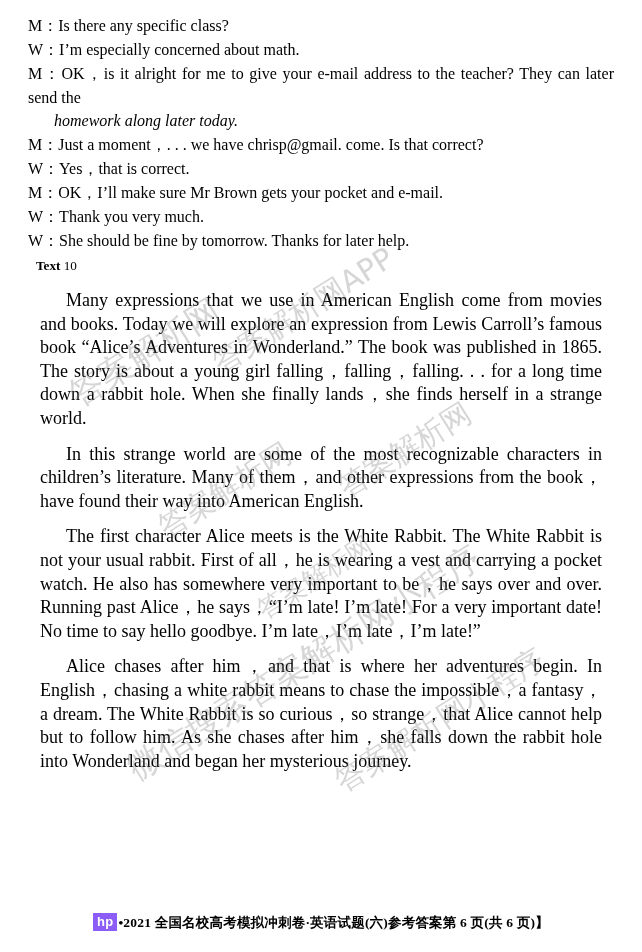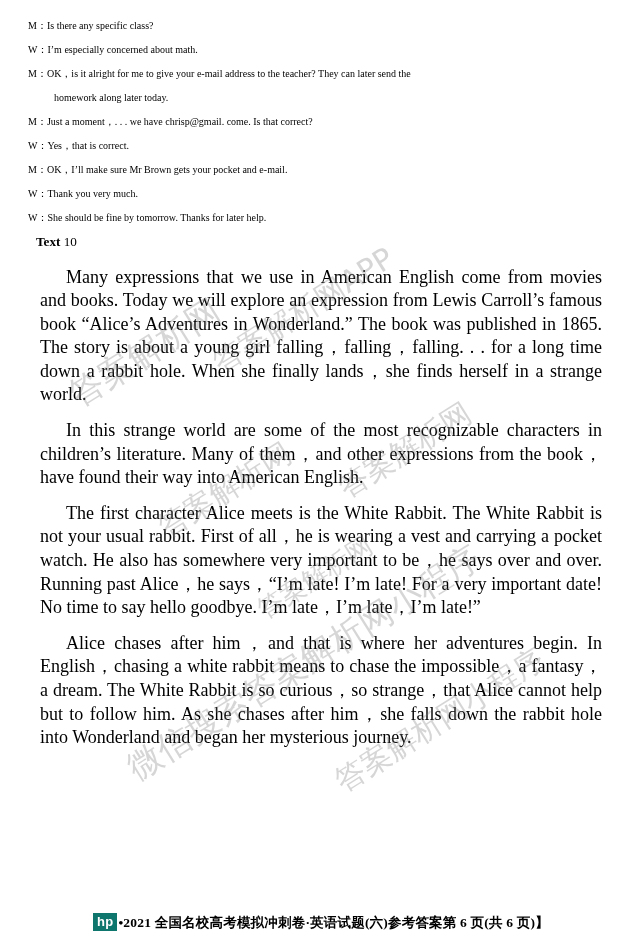--- a/index.html
+++ b/index.html
@@ -21,30 +21,31 @@
     height: 952px;
     box-sizing: border-box;
     padding: 14px 28px 0 28px;
   }
 
   
   .dialogue {
     margin: 0;
   }
   .d-line {
-    font-size: 10px;
+    font-size: 16px;
     line-height: 23.5px;
     text-align: justify;
     text-justify: inter-word;
     margin: 0 0 0.5px 0;
     white-space: normal;
   }
   .d-line .cont {
     display: block;
     padding-left: 26px;
+    font-style: italic;
   }
 
   
   .text-head {
     font-size: 13.2px;
     line-height: 23.5px;
     margin: 1px 0 0 8px;
   }
   .text-head .lbl {
     font-weight: bold;
@@ -85,21 +86,21 @@
     right: 0;
     bottom: 20px;
     text-align: center;
     font-size: 13.5px;
     font-family: "Liberation Serif", serif;
     font-weight: bold;
     letter-spacing: 0.2px;
   }
   .footer .logo {
     display: inline-block;
-    background: #0f766e;
+    background: #8b5cf6;
     color: #ffffff;
     padding: 1px 4px 2px 4px;
     font-family: "Liberation Sans", sans-serif;
     font-size: 13px;
     margin-right: 1px;
     position: relative;
     top: -1px;
   }
 </style>
 </head>

